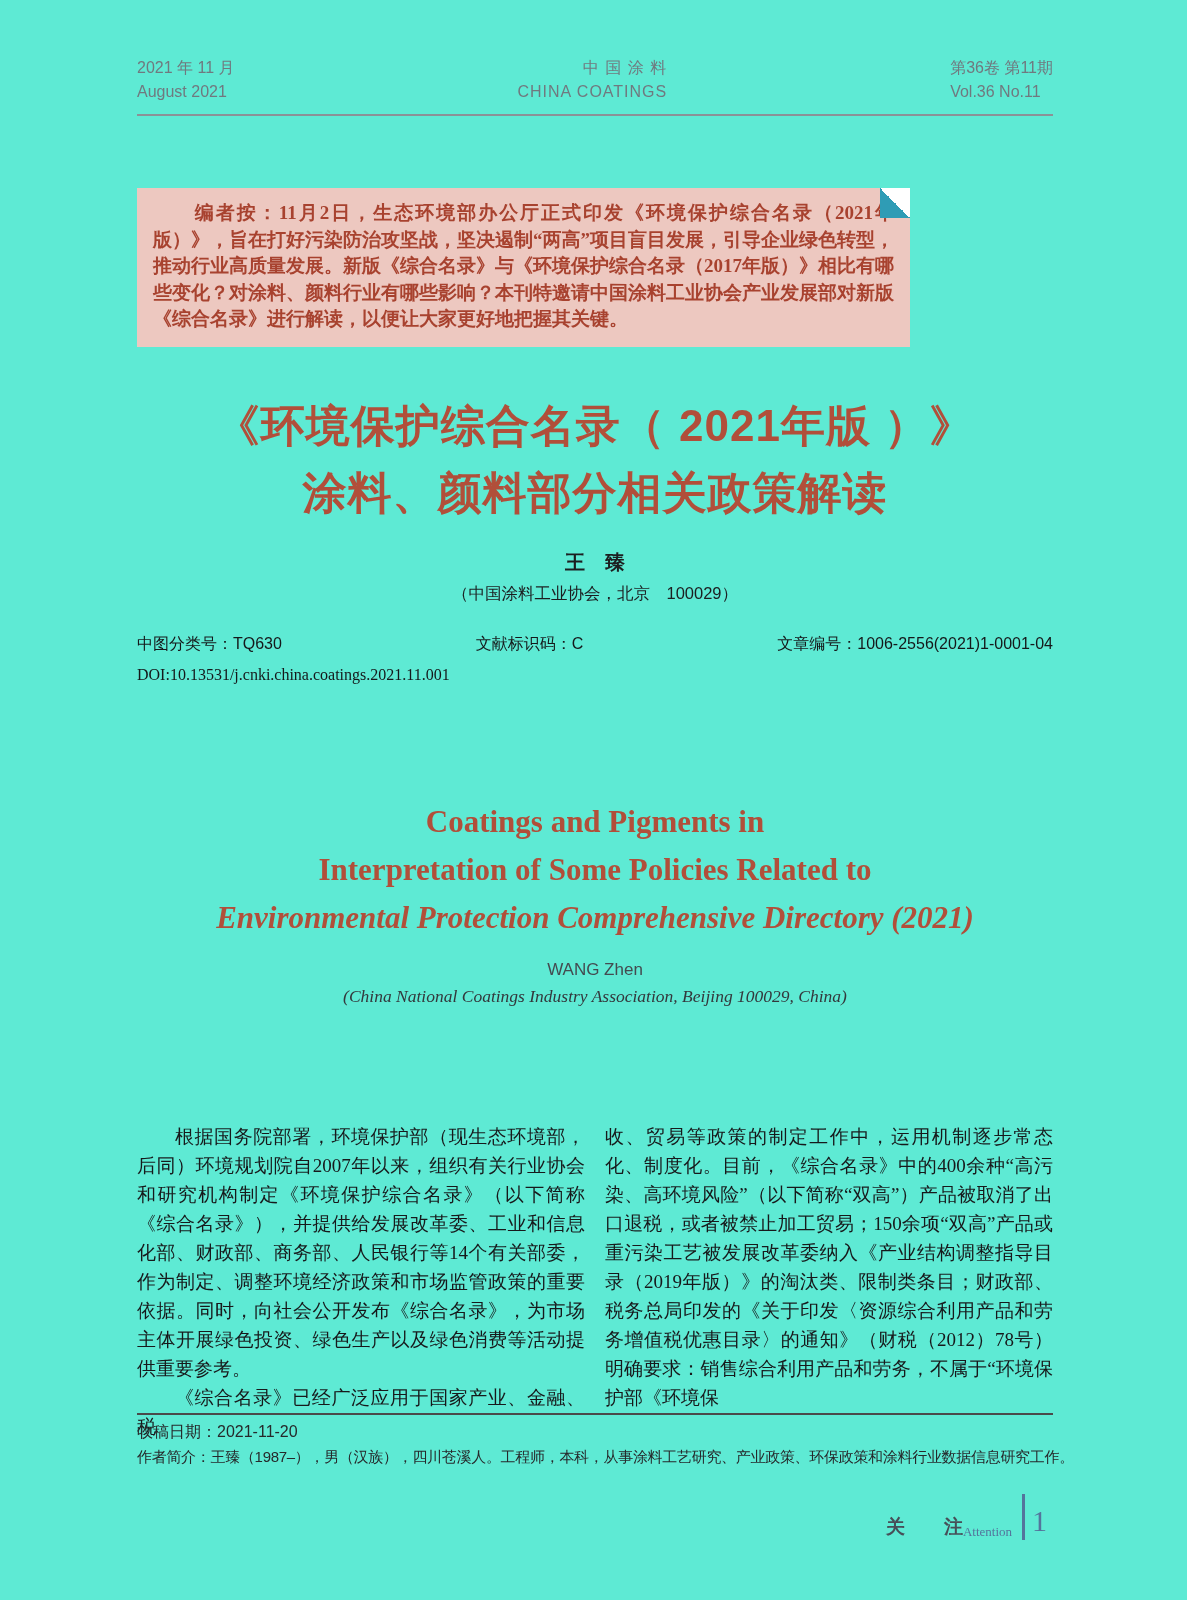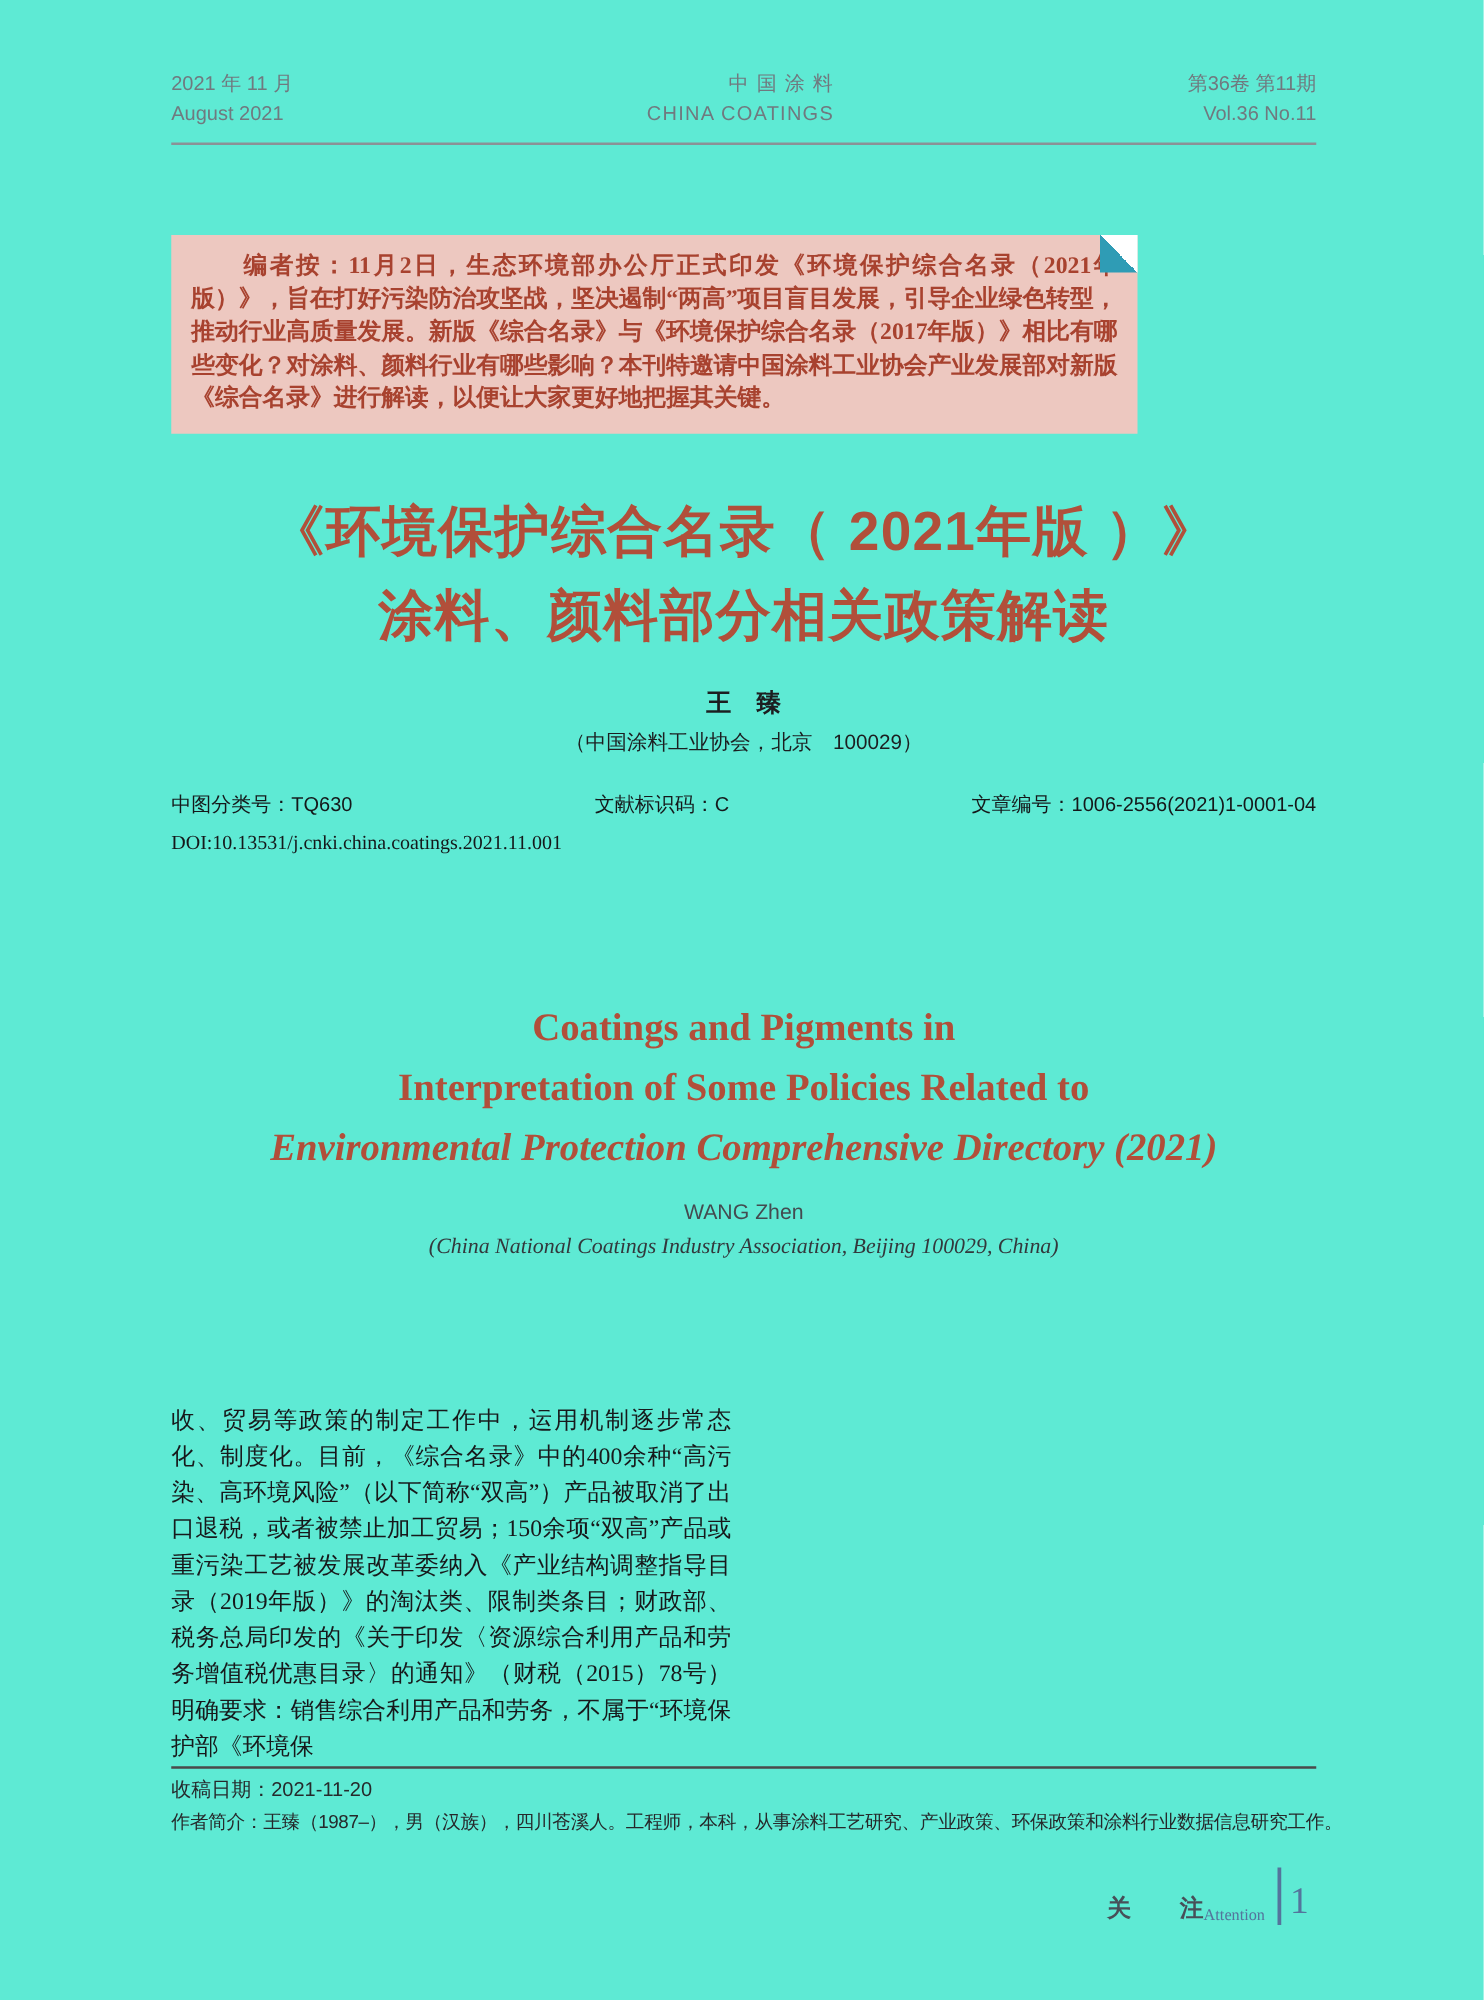--- a/index.html
+++ b/index.html
@@ -7,21 +7,21 @@
     --footer_blue:#54749c; --header_gray:#70797f; --text_dark:#17191b;
   }
   *{margin:0;padding:0;box-sizing:border-box;}
   html,body{background:#ffffff;}
   body{font-family:"Liberation Serif","DejaVu Serif",serif;}
   .page{position:relative;width:1187px;height:1600px;background:#5eead4;margin:0 auto;overflow:hidden;}
 
   .hdr{position:absolute;top:56px;left:137px;width:916px;display:flex;justify-content:space-between;
        font-family:"Liberation Sans","DejaVu Sans",sans-serif;color:var(--header_gray);font-size:16px;line-height:24px;}
   .hdr-col.center{text-align:right;letter-spacing:1px;}
-  .hdr-col.right{text-align:right;}
+  .hdr-col.right{}
   .hdr-rule{position:absolute;top:114px;left:137px;width:916px;border-top:2px solid #8b9196;}
 
   .editor-box{position:absolute;top:188px;left:137px;width:773px;min-height:148px;background:var(--box_bg);
        padding:12px 16px 14px 16px;}
   .editor-text{font-size:19px;line-height:26.5px;font-weight:bold;color:var(--box_text);text-indent:2.2em;
        text-align:justify;font-family:"Liberation Serif","DejaVu Serif",serif;}
   .fold{position:absolute;top:0;right:0;width:30px;height:30px;
        background:linear-gradient(45deg,var(--fold_teal) 50%,#ffffff 50%);}
 
   .title-cn{position:absolute;top:392px;left:137px;width:916px;text-align:center;color:var(--title_red);
@@ -106,21 +106,25 @@
     <div>Coatings and Pigments in</div>
     <div>Interpretation of Some Policies Related to</div>
     <div class="it">Environmental Protection Comprehensive Directory (2021)</div>
   </div>
 
   <div class="author-en">WANG Zhen</div>
   <div class="affil-en">(China National Coatings Industry Association, Beijing 100029, China)</div>
 
   <div class="body-cols">
     <div class="body-col">
-      <p>收、贸易等政策的制定工作中，运用机制逐步常态化、制度化。目前，《综合名录》中的400余种“高污染、高环境风险”（以下简称“双高”）产品被取消了出口退税，或者被禁止加工贸易；150余项“双高”产品或重污染工艺被发展改革委纳入《产业结构调整指导目录（2019年版）》的淘汰类、限制类条目；财政部、税务总局印发的《关于印发〈资源综合利用产品和劳务增值税优惠目录〉的通知》（财税（2015）78号）明确要求：销售综合利用产品和劳务，不属于“环境保护部《环境保</p>
+      <p class="indent">根据国务院部署，环境保护部（现生态环境部，后同）环境规划院自2007年以来，组织有关行业协会和研究机构制定《环境保护综合名录》（以下简称《综合名录》），并提供给发展改革委、工业和信息化部、财政部、商务部、人民银行等14个有关部委，作为制定、调整环境经济政策和市场监管政策的重要依据。同时，向社会公开发布《综合名录》，为市场主体开展绿色投资、绿色生产以及绿色消费等活动提供重要参考。</p>
+      <p class="indent">《综合名录》已经广泛应用于国家产业、金融、税</p>
+    </div>
+    <div class="body-col">
+      <p>收、贸易等政策的制定工作中，运用机制逐步常态化、制度化。目前，《综合名录》中的400余种“高污染、高环境风险”（以下简称“双高”）产品被取消了出口退税，或者被禁止加工贸易；150余项“双高”产品或重污染工艺被发展改革委纳入《产业结构调整指导目录（2019年版）》的淘汰类、限制类条目；财政部、税务总局印发的《关于印发〈资源综合利用产品和劳务增值税优惠目录〉的通知》（财税（2012）78号）明确要求：销售综合利用产品和劳务，不属于“环境保护部《环境保</p>
     </div>
   </div>
 
   <div class="foot-rule"></div>
   <div class="received">收稿日期：2021-11-20</div>
   <div class="bio">作者简介：王臻（1987–），男（汉族），四川苍溪人。工程师，本科，从事涂料工艺研究、产业政策、环保政策和涂料行业数据信息研究工作。</div>
 
   <div class="page-footer">
     <div class="fs-labels">
       <div class="fs-cn">关　注</div>

